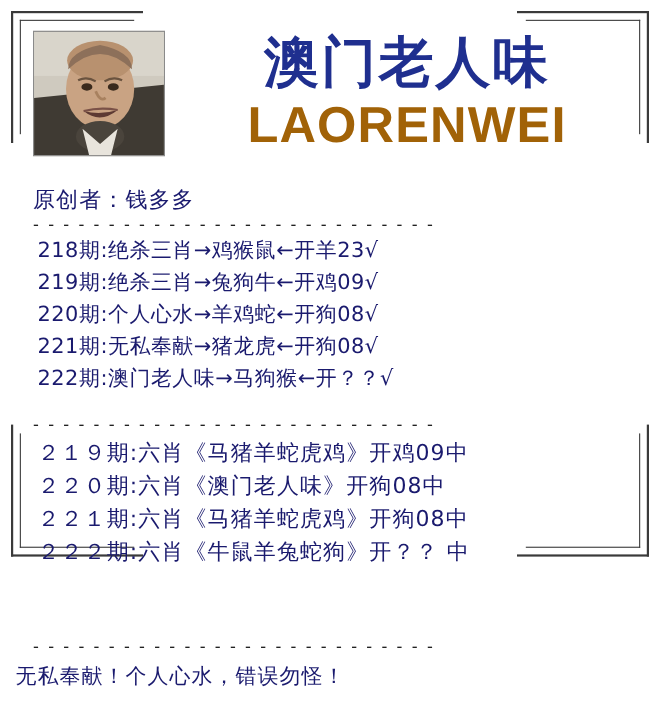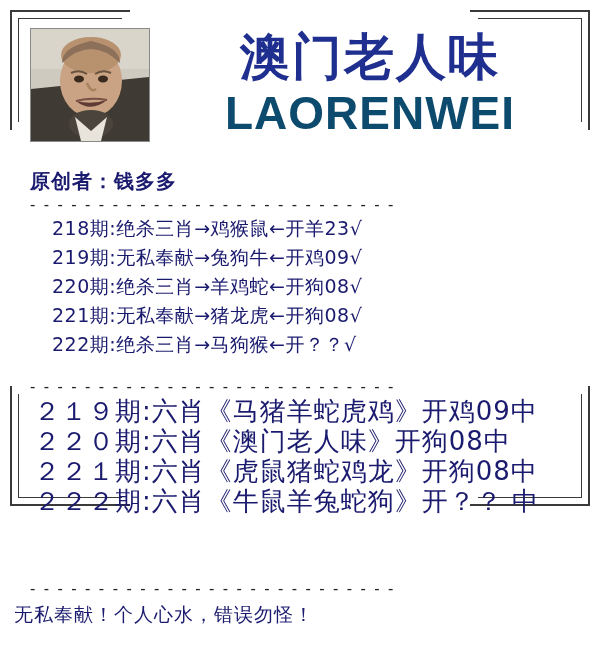--- a/index.html
+++ b/index.html
@@ -90,67 +90,66 @@
     font-weight: bold;
     color: #1f2f8f;
     letter-spacing: 2px;
     line-height: 1.1;
     white-space: nowrap;
   }
   .title-en {
     font-family: "Liberation Sans", "DejaVu Sans", sans-serif;
     font-size: 46px;
     font-weight: bold;
-    color: #0c4a6e;
+    color: #a16207;
     letter-spacing: 1px;
     line-height: 1.15;
     margin-top: 2px;
     white-space: nowrap;
   }
 
   .author {
     position: absolute;
     left: 30px;
     top: 168px;
     font-size: 20px;
     color: #1a1a6e;
     letter-spacing: 1px;
-    font-weight: bold;
   }
 
   .dashes {
     position: absolute;
     left: 30px;
     font-size: 16px;
     color: #222222;
     letter-spacing: 2px;
     white-space: nowrap;
     font-family: "Liberation Sans", "DejaVu Sans", sans-serif;
   }
   .dashes-1 { top: 196px; }
   .dashes-2 { top: 378px; }
   .dashes-3 { top: 580px; }
 
   .block {
     position: absolute;
     left: 34px;
     right: 20px;
   }
-  .block-a { top: 214px; margin-left: 18px; }
+  .block-a { top: 214px; }
   .block-b { top: 396px; }
 
   .row {
     font-size: 19px;
     color: #1a1a6e;
     line-height: 29px;
     white-space: nowrap;
     letter-spacing: 0.5px;
   }
   .block-b .row {
-    font-size: 26px;
+    font-size: 20px;
     line-height: 30px;
     letter-spacing: 1px;
   }
 
   .footer {
     position: absolute;
     left: 14px;
     top: 602px;
     font-size: 19px;
     color: #1a1a6e;
@@ -207,32 +206,32 @@
       <div class="title-en">LAORENWEI</div>
     </div>
   </div>
 
   <div class="author">原创者：钱多多</div>
 
   <div class="dashes dashes-1">- - - - - - - - - - - - - - - - - - - - - - - - - - -</div>
 
   <div class="block block-a">
     <div class="row">218期:绝杀三肖→鸡猴鼠←开羊23√</div>
-    <div class="row">219期:无私奉献→兔狗牛←开鸡09√</div>
-    <div class="row">220期:绝杀三肖→羊鸡蛇←开狗08√</div>
+    <div class="row">219期:绝杀三肖→兔狗牛←开鸡09√</div>
+    <div class="row">220期:个人心水→羊鸡蛇←开狗08√</div>
     <div class="row">221期:无私奉献→猪龙虎←开狗08√</div>
-    <div class="row">222期:绝杀三肖→马狗猴←开？？√</div>
+    <div class="row">222期:澳门老人味→马狗猴←开？？√</div>
   </div>
 
   <div class="dashes dashes-2">- - - - - - - - - - - - - - - - - - - - - - - - - - -</div>
 
   <div class="block block-b">
     <div class="row">２１９期:六肖《马猪羊蛇虎鸡》开鸡09中</div>
     <div class="row">２２０期:六肖《澳门老人味》开狗08中</div>
-    <div class="row">２２１期:六肖《虎鼠猪蛇鸡龙》开狗08中</div>
+    <div class="row">２２１期:六肖《马猪羊蛇虎鸡》开狗08中</div>
     <div class="row">２２２期:六肖《牛鼠羊兔蛇狗》开？？  中</div>
   </div>
 
   <div class="dashes dashes-3">- - - - - - - - - - - - - - - - - - - - - - - - - - -</div>
 
   <div class="footer">无私奉献！个人心水，错误勿怪！</div>
 
 </div>
 
 </body></html>

